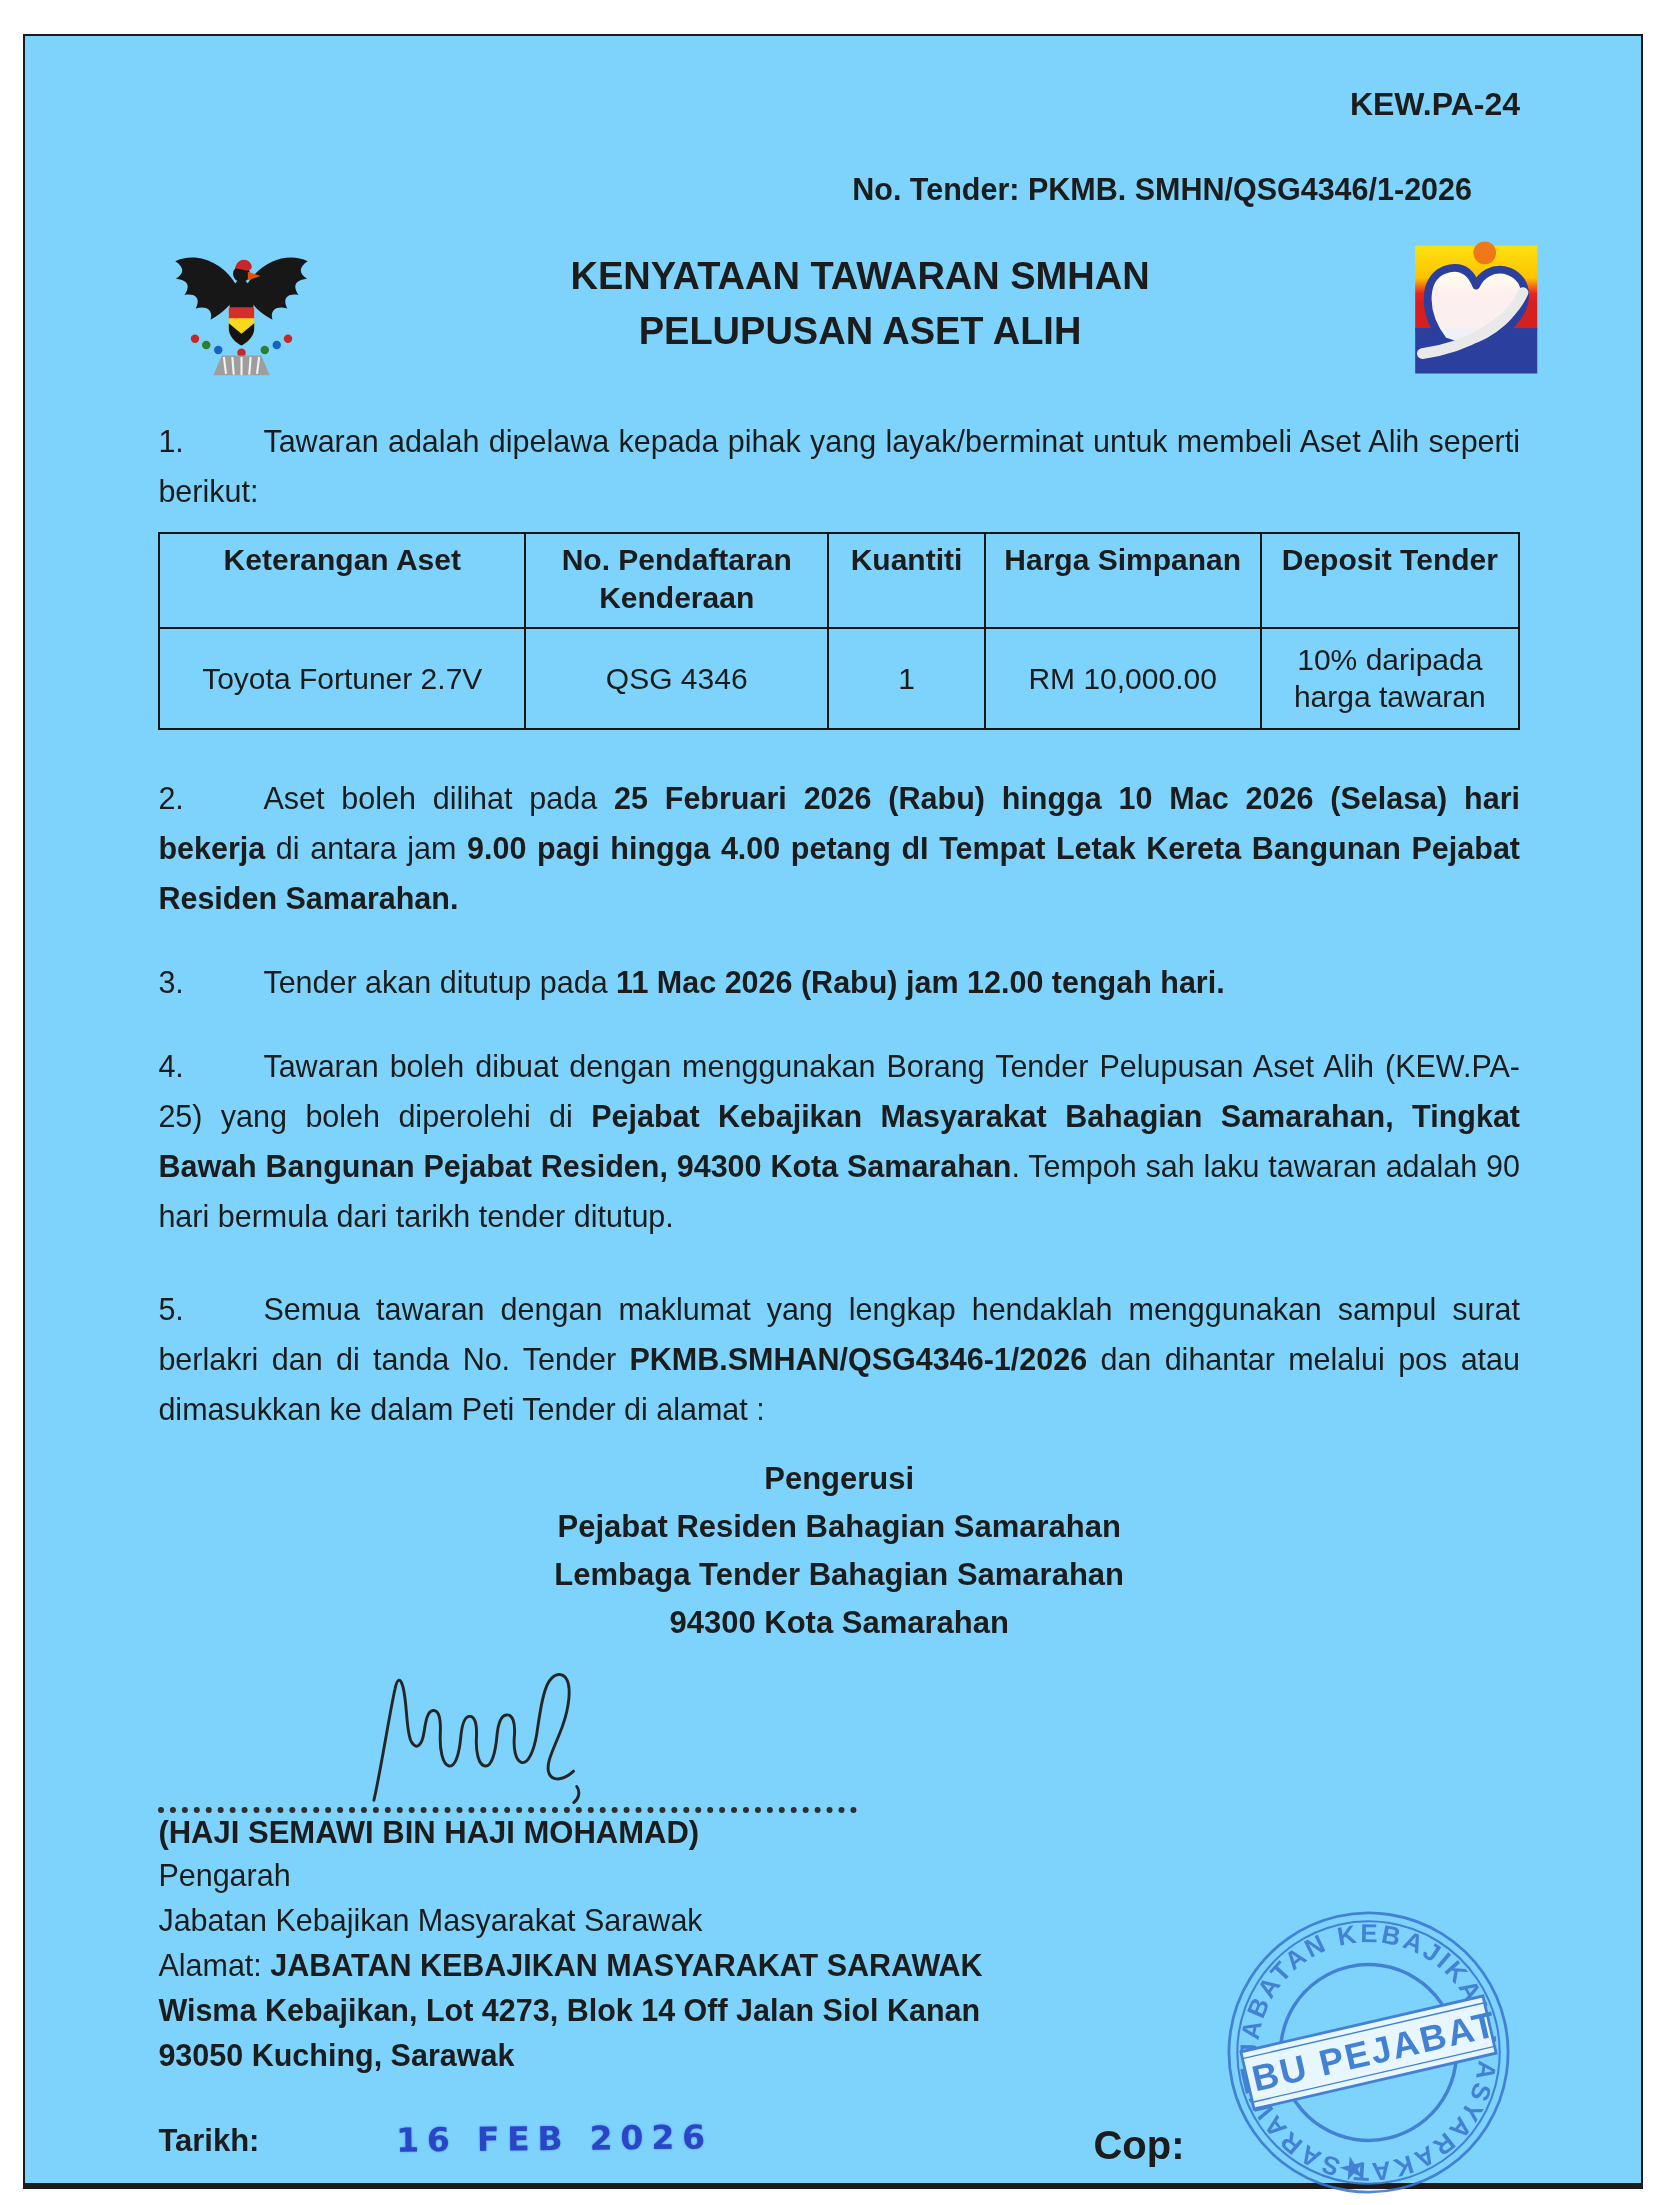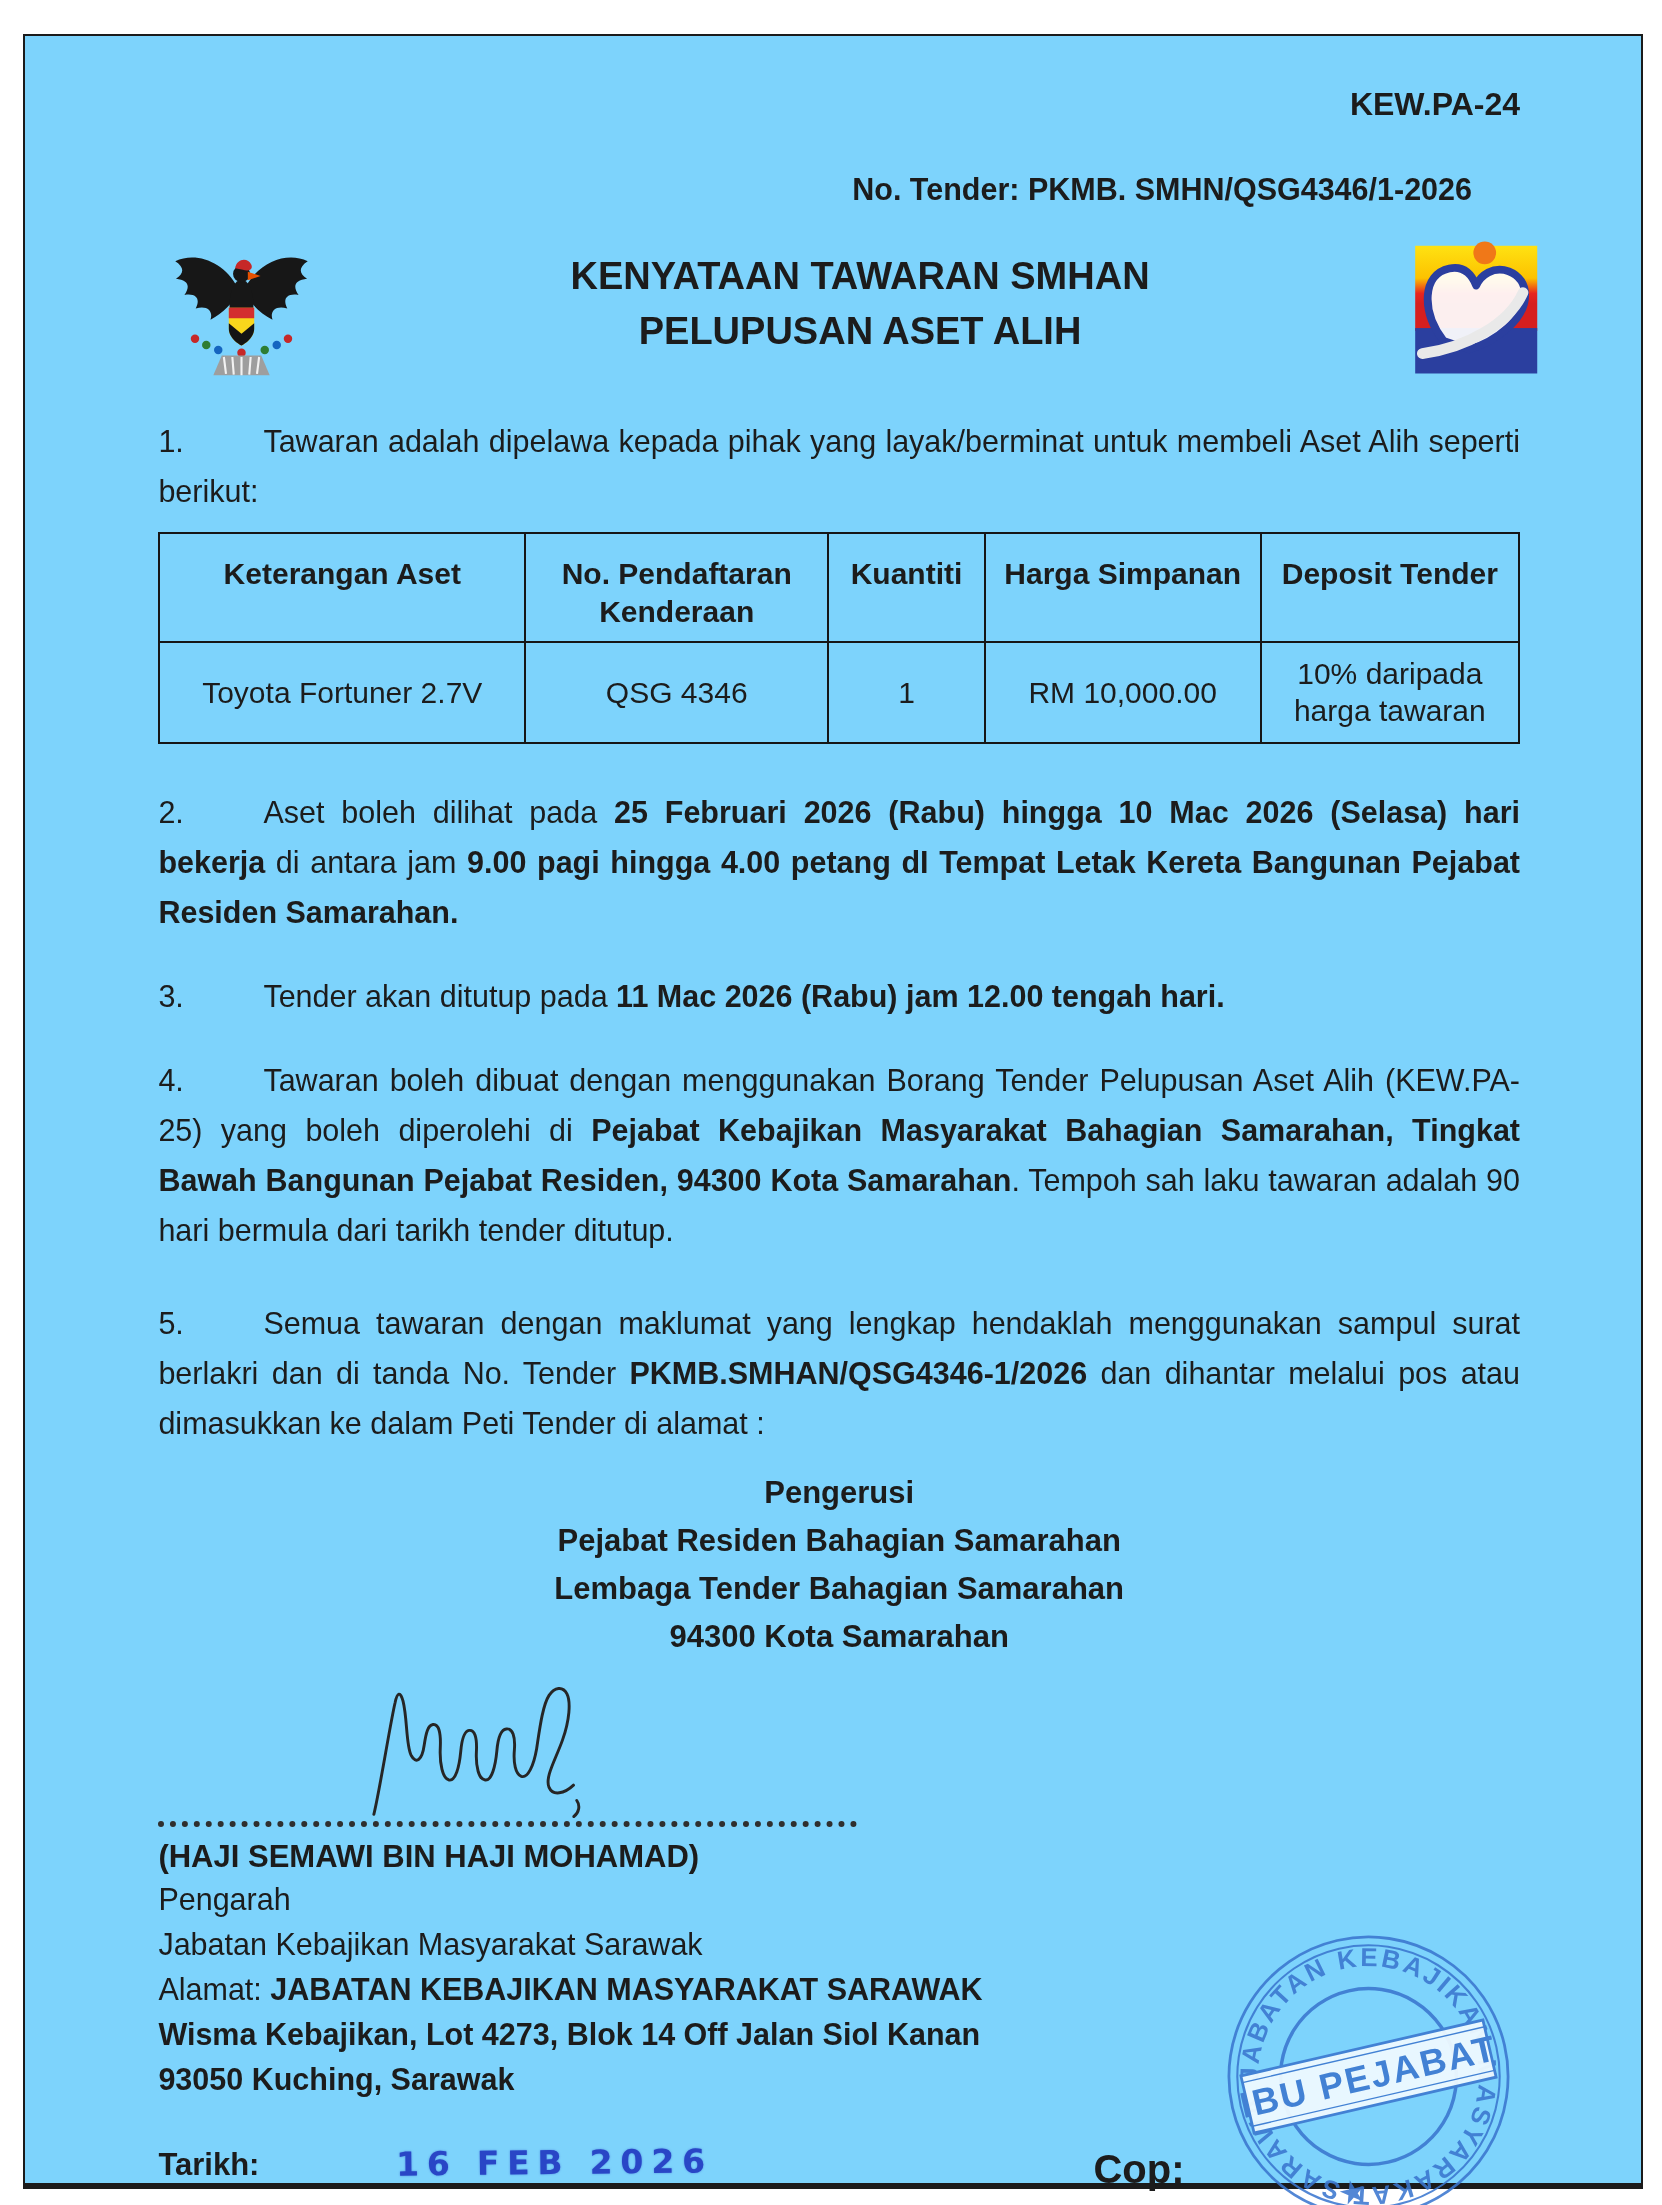--- a/index.html
+++ b/index.html
@@ -18,30 +18,30 @@
   .title-line{font-weight:bold;font-size:38px;line-height:45px;}
   .title-line + .title-line{margin-top:10px;}
   .jkm{width:149px;height:149px;flex:0 0 auto;margin-right:-30px;}
   
   .para{margin:0;font-size:30.5px;line-height:50px;text-align:justify;}
   .p1{margin-top:28px;}
   .pnum{display:inline-block;min-width:105px;font-size:30.5px;}
   
   table.assets{margin-top:15.6px;width:100%;border-collapse:collapse;font-size:30px;}
   table.assets th,table.assets td{border:2.8px solid #161616;text-align:center;padding:7px 5.7px;}
-  table.assets th{font-weight:bold;vertical-align:top;line-height:38px;padding-top:21px;padding-bottom:10px;}
+  table.assets th{font-weight:bold;vertical-align:top;line-height:38px;padding-top:7px;padding-bottom:10px;}
   table.assets td{vertical-align:middle;line-height:37px;padding-top:10px;padding-bottom:10px;height:79px;}
   .cw0{width:26.9%;} .cw1{width:22.3%;} .cw2{width:11.5%;} .cw3{width:20.3%;} .cw4{width:19%;}
   .p2{margin-top:43px;} .p3{margin-top:34px;} .p4{margin-top:34px;} .p5{margin-top:43px;}
   
   .addr-block{margin-top:21px;text-align:center;font-weight:bold;font-size:31px;line-height:48px;}
   
   .sig-wrap{margin-top:11.4px;margin-left:84px;width:490px;height:146px;}
   .dotline{width:699px;border-bottom:6.4px dotted #2f2f2f;height:2.8px;}
-  .sig-name{margin-top:10px;font-weight:bold;font-size:31px;line-height:40px;}
+  .sig-name{margin-top:0;font-weight:bold;font-size:31px;line-height:40px;}
   .sig-line{font-size:30.5px;line-height:45px;}
   
   .footer{position:relative;margin-top:30px;height:85px;}
   .tarikh-label{position:absolute;left:0;top:15.6px;font-weight:bold;font-size:31px;}
   .date-stamp{position:absolute;left:238px;top:11.4px;font-weight:bold;font-size:33px;
               letter-spacing:7.8px;color:#2946c6;transform:rotate(-0.6deg);
               text-shadow:0 0 2.1px rgba(41,70,198,0.55);font-family:"DejaVu Sans",sans-serif;}
   .cop-label{position:absolute;left:935px;top:15.6px;font-weight:bold;font-size:40px;}
   .stamp{position:absolute;right:-8.5px;top:-216px;width:321px;height:321px;opacity:.87;}
 </style>

